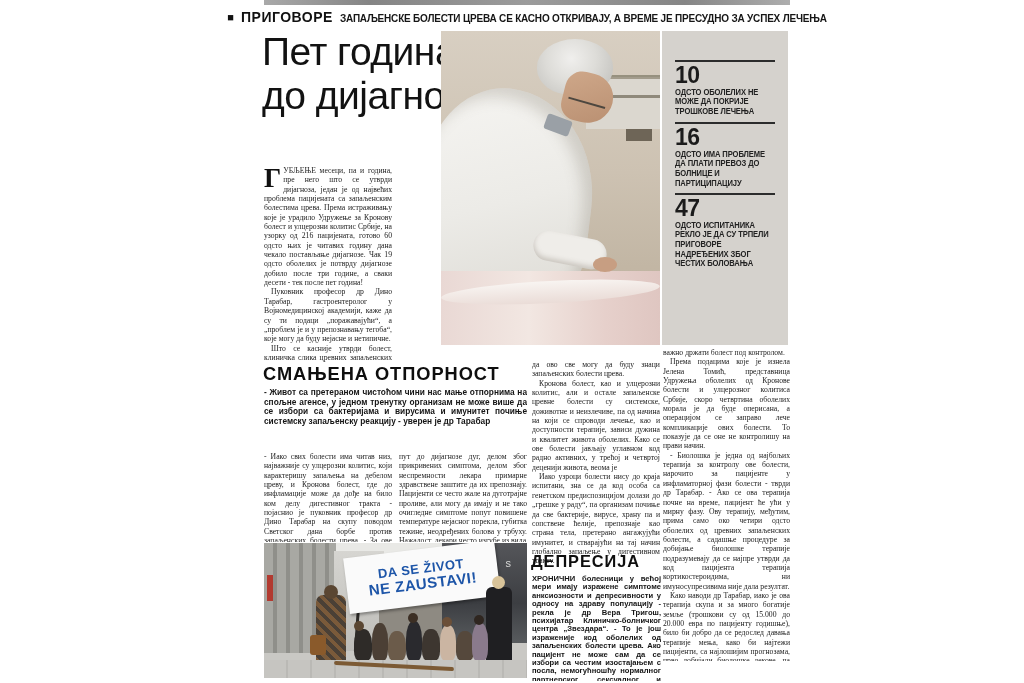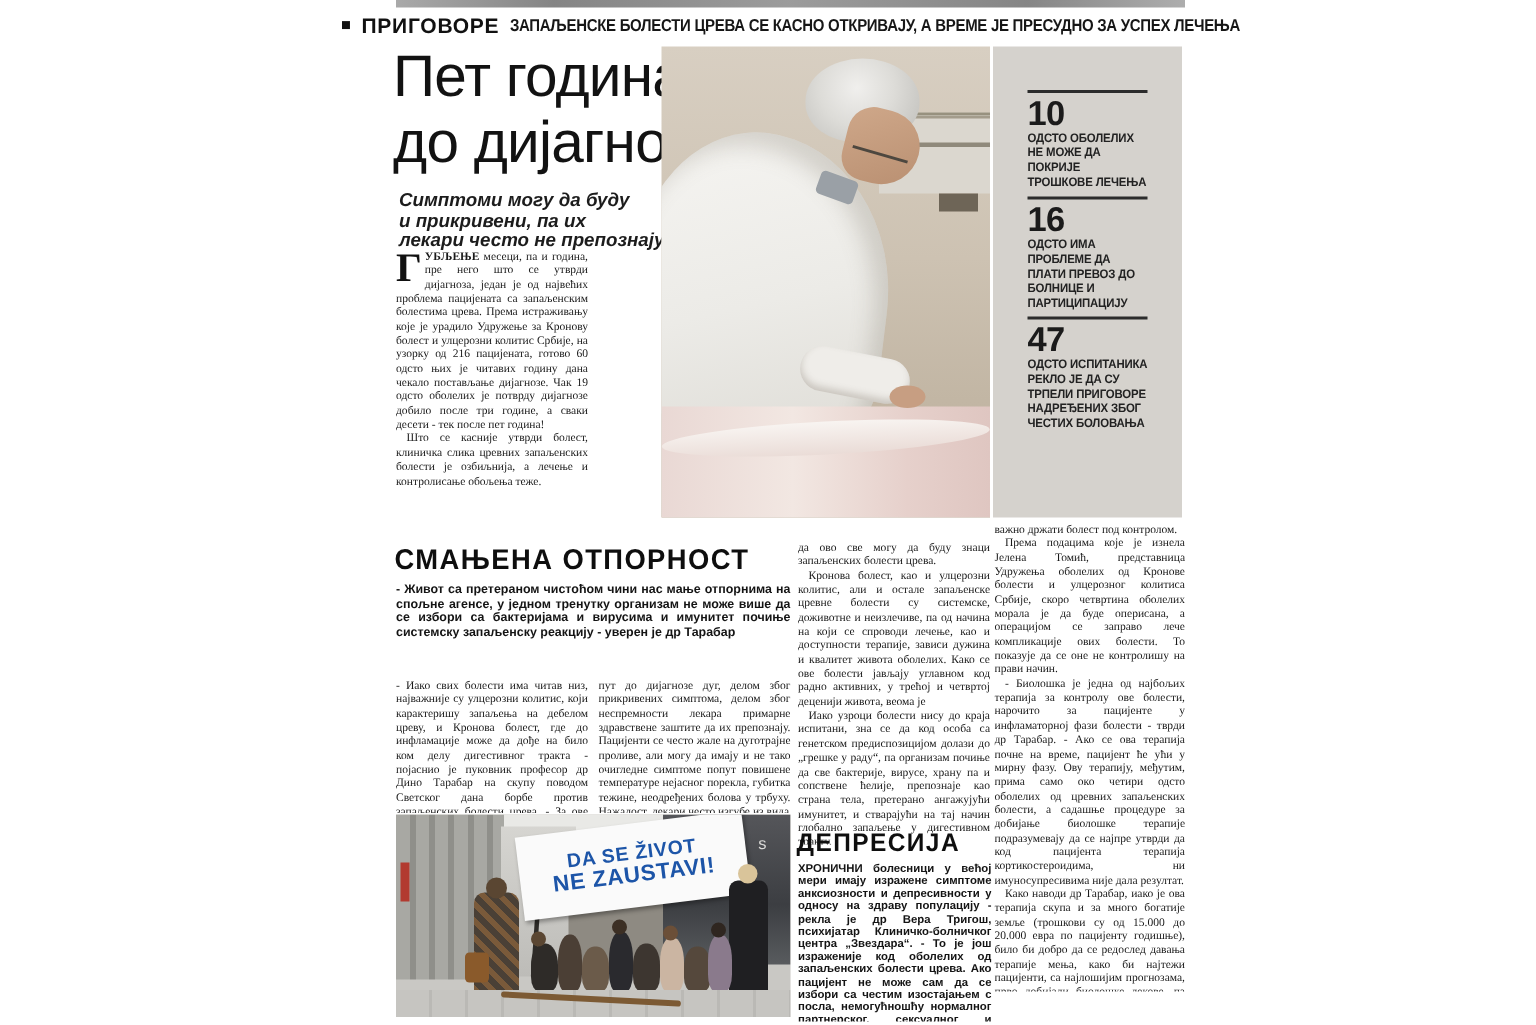--- a/index.html
+++ b/index.html
@@ -22,38 +22,38 @@
   .headline{left:262px;top:30px;margin:0;font-family:"Liberation Sans","DejaVu Sans",sans-serif;
     font-weight:400;font-size:39px;line-height:44px;letter-spacing:-0.5px;color:#121212;}
   .subhead{left:266px;top:127px;font-family:"Liberation Sans","DejaVu Sans",sans-serif;
     font-style:italic;font-weight:600;font-size:12.5px;line-height:13.5px;color:#1c1c1c;}
 
   
   .bodycol{font-size:7.7px;line-height:9.35px;text-align:justify;overflow:hidden;}
   .bodycol p{margin:0;}
   .bodycol p.ind{text-indent:7px;}
   .dropcap{float:left;font-size:27px;line-height:24px;font-weight:700;padding-right:2px;color:#111;}
-  .leadword{font-weight:700;}
+  .leadword{font-weight:400;}
 
   .sec-head{margin:0;font-family:"Liberation Sans","DejaVu Sans",sans-serif;font-weight:800;
     color:#0e0e0e;letter-spacing:1px;transform-origin:left top;transform:scaleX(.96);}
   .sec1{left:263px;top:363px;font-size:19px;}
   .sec2{left:531px;top:552px;font-size:17px;}
 
   .leadtxt{font-family:"Liberation Sans","DejaVu Sans",sans-serif;font-weight:700;
     font-size:8.3px;line-height:9.6px;text-align:justify;color:#141414;overflow:hidden;}
   .leadtxt p{margin:0;}
 
   .byline{left:663px;top:700px;width:127px;text-align:right;
     font-family:"Liberation Sans","DejaVu Sans",sans-serif;font-weight:700;font-size:8.5px;color:#111;}
 
   
   .sidebar{left:662px;top:31px;width:126px;height:314px;background:#d5d2cd;
     font-family:"Liberation Sans","DejaVu Sans",sans-serif;}
-  .stat{margin:0 23px;padding-top:1px;}
+  .stat{margin:0 13px;padding-top:1px;}
   .stat + .stat{margin-top:7px;}
   .stat-rule{height:2px;background:#2c2c2c;margin-bottom:1px;}
   .stat-value{font-size:23px;font-weight:800;color:#1b1b1b;line-height:24px;letter-spacing:-0.5px;}
   .stat-label{font-size:7.6px;font-weight:700;line-height:9px;color:#222;letter-spacing:-0.1px;
     transform:scaleY(1.08);transform-origin:left top;}
 
   
   .photo1{left:441px;top:31px;width:219px;height:314px;overflow:hidden;
     background:linear-gradient(180deg,#d8cfc2 0%,#cdc2b2 45%,#c2b6a4 75%,#bfb2a0 100%);}
   .p1-unit{position:absolute;right:-4px;top:44px;width:78px;height:52px;background:#dbd7cf;
@@ -127,25 +127,20 @@
     <span class="k-square">■</span>
     <span class="k-brand">ПРИГОВОРЕ</span>
     <span class="k-sub">ЗАПАЉЕНСКЕ БОЛЕСТИ ЦРЕВА СЕ КАСНО ОТКРИВАЈУ, А ВРЕМЕ ЈЕ ПРЕСУДНО ЗА УСПЕХ ЛЕЧЕЊА</span>
   </div>
 
   <h1 class="abs headline">
     <span>Пет година</span><br>
     <span>до дијагнозе</span>
   </h1>
 
-  <div class="abs subhead">
-    <div>Симптоми могу да буду</div>
-    <div>и прикривени, па их</div>
-    <div>лекари често не препознају</div>
-  </div>
 
   <div class="abs photo1">
     <div class="p1-unit"></div>
     <div class="p1-vent"></div>
     <div class="p1-coat"></div>
     <div class="p1-hair"></div>
     <div class="p1-face"></div>
     <div class="p1-glasses"></div>
     <div class="p1-collar"></div>
     <div class="p1-patient"></div>
@@ -168,20 +163,21 @@
     </div>
     <div class="stat">
       <div class="stat-rule"></div>
       <div class="stat-value">47</div>
       <div class="stat-label">ОДСТО ИСПИТАНИКА РЕКЛО ЈЕ ДА СУ ТРПЕЛИ ПРИГОВОРЕ НАДРЕЂЕНИХ ЗБОГ ЧЕСТИХ БОЛОВАЊА</div>
     </div>
   </div>
 
   <div class="abs bodycol" style="left:264px;top:166px;width:128px;height:197px;">
     <p><span class="dropcap">Г</span><span class="leadword">УБЉЕЊЕ</span><span> месеци, па и година, пре него што се утврди дијагноза, један је од највећих проблема пацијената са запаљенским болестима црева. Према истраживању које је урадило Удружење за Кронову болест и улцерозни колитис Србије, на узорку од 216 пацијената, готово 60 одсто њих је читавих годину дана чекало постављање дијагнозе. Чак 19 одсто оболелих је потврду дијагнозе добило после три године, а сваки десети - тек после пет година!</span></p>
+    <p class="ind">Пуковник професор др Дино Тарабар, гастроентеролог у Војномедицинској академији, каже да су ти подаци „поражавајући“, а „проблем је и у препознавању тегоба“, које могу да буду нејасне и нетипичне.</p>
     <p class="ind">Што се касније утврди болест, клиничка слика цревних запаљенских болести је озбиљнија, а лечење и контролисање обољења теже.</p>
   </div>
 
   <h2 class="abs sec-head sec1">СМАЊЕНА ОТПОРНОСТ</h2>
   <div class="abs leadtxt" style="left:264px;top:388px;width:263px;height:62px;">
     <p>- Живот са претераном чистоћом чини нас мање отпорнима на спољне агенсе, у једном тренутку организам не може више да се избори са бактеријама и вирусима и имунитет почиње системску запаљенску реакцију - уверен је др Тарабар</p>
   </div>
 
   <div class="abs bodycol" style="left:264px;top:452px;width:128px;height:90px;">
     <p>- Иако свих болести има читав низ, најважније су улцерозни колитис, који карактеришу запаљења на дебелом цреву, и Кронова болест, где до инфламације може да дође на било ком делу дигестивног тракта - појаснио је пуковник професор др Дино Тарабар на скупу поводом Светског дана борбе против запаљенских болести црева. - За ове болести је карактеристично да је</p>

